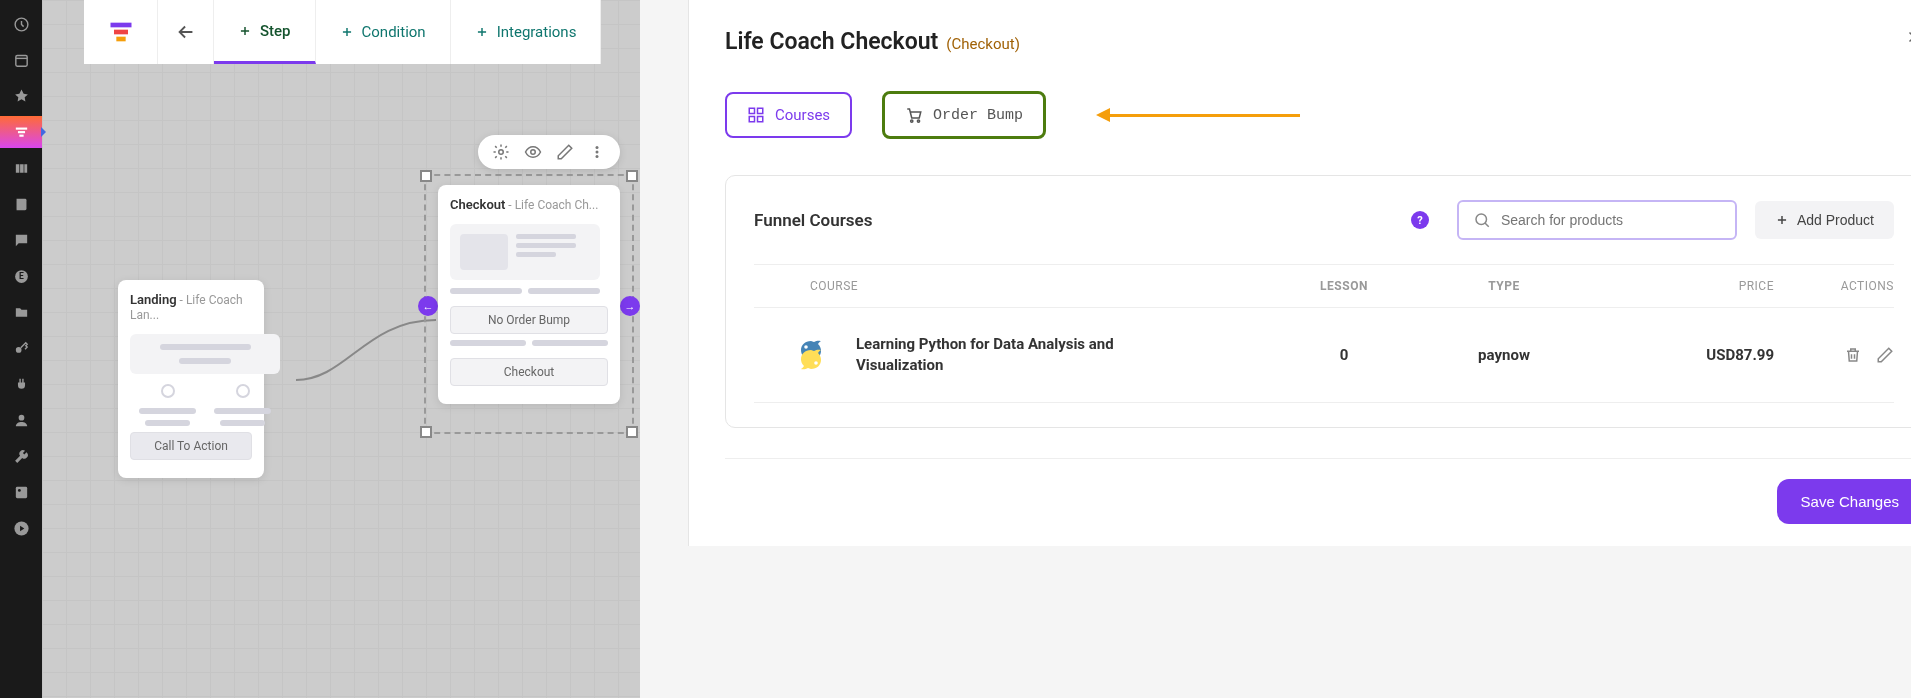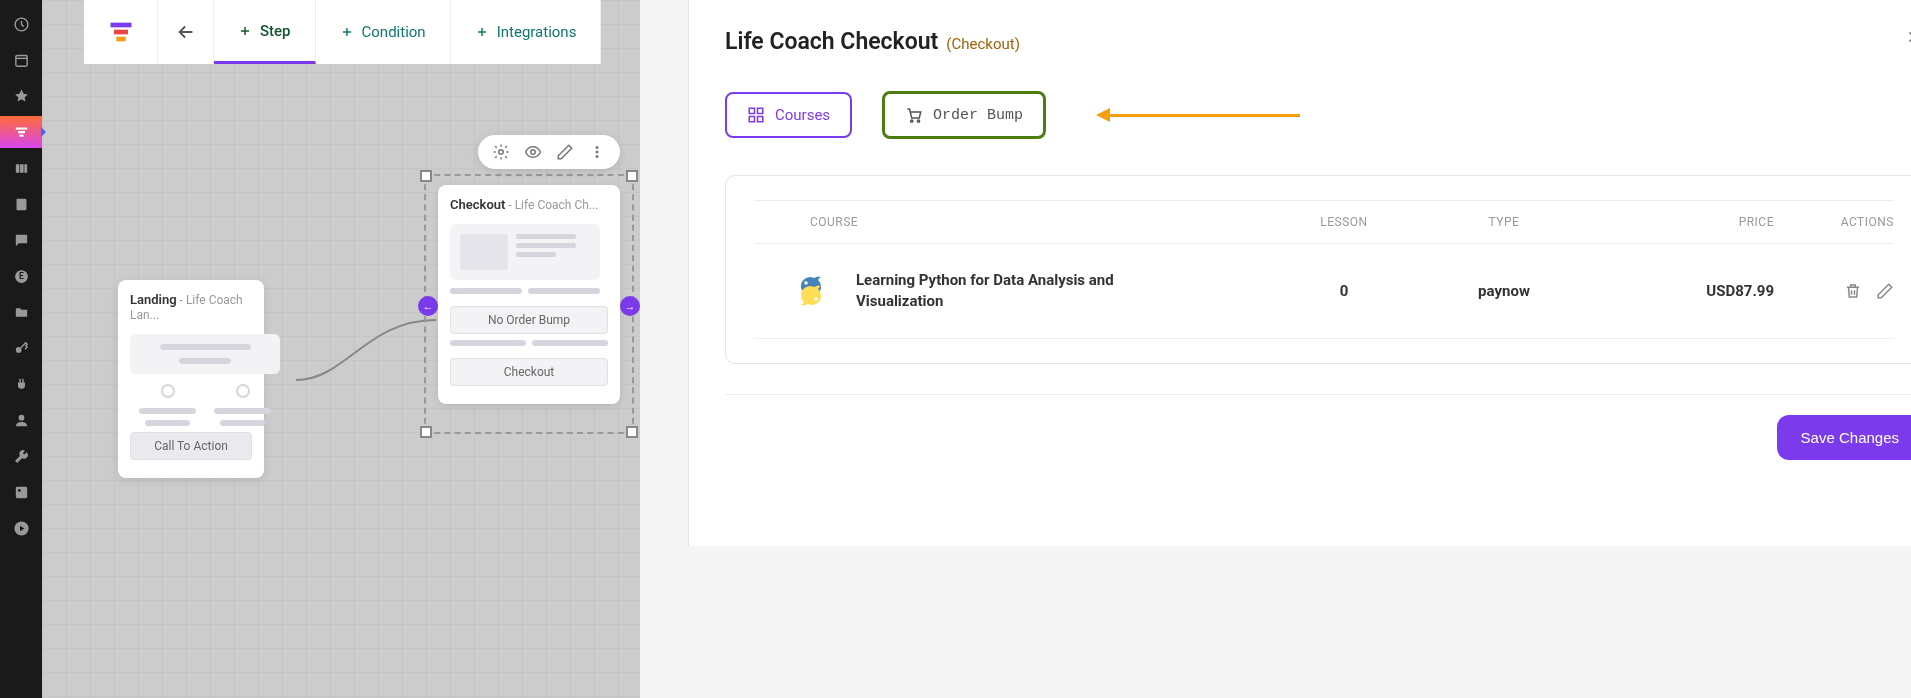--- a/index.html
+++ b/index.html
@@ -70,21 +70,21 @@
 .help-badge { width: 18px; height: 18px; border-radius: 50%; background: #7c3aed; color: #fff; display: flex; align-items: center; justify-content: center; font-size: 11px; font-weight: bold; margin-right: 10px; }
 .search-wrap { display: flex; align-items: center; gap: 18px; }
 .search-input { display: flex; align-items: center; border: 2px solid #c5b5f5; border-radius: 6px; padding: 9px 14px; width: 280px; gap: 10px; }
 .search-input input { border: none; outline: none; font-size: 14px; flex: 1; color: #555; }
 .add-product-btn { background: #f3f3f5; border: none; border-radius: 6px; padding: 11px 20px; display: flex; align-items: center; gap: 8px; font-size: 14px; color: #444; cursor: pointer; }
 
 
 .table { width: 100%; }
 .table-header { display: grid; grid-template-columns: 1fr 140px 180px 180px 120px; text-transform: uppercase; font-size: 12px; color: #999; letter-spacing: 0.5px; padding: 14px 0; border-top: 1px solid #eee; border-bottom: 1px solid #eee; }
 .table-header > div:first-child { padding-left: 56px; }
-.th-lesson, .th-type { text-align: center; }
+.th-lesson, .th-type { text-align: center; font-weight: bold; }
 .th-price, .th-actions { text-align: right; }
 .table-row { display: grid; grid-template-columns: 1fr 140px 180px 180px 120px; align-items: center; padding: 20px 0; border-bottom: 1px solid #eee; font-weight: bold; }
 .course-cell { display: flex; align-items: center; gap: 18px; padding-left: 30px; }
 .course-thumb { width: 54px; height: 54px; display: flex; align-items: center; justify-content: center; }
 .course-name { font-size: 15px; color: #333; max-width: 280px; line-height: 1.4; }
 .cell-center { text-align: center; font-size: 15px; color: #333; }
 .cell-right { text-align: right; font-size: 15px; color: #333; }
 .actions-cell { text-align: right; display: flex; justify-content: flex-end; gap: 14px; color: #888; }
 .action-icon { cursor: pointer; width: 18px; height: 18px; }
 
@@ -339,20 +339,41 @@
         </svg>
       <span>Order Bump</span>
     </div>
     <div class="arrow-indicator">
       <div class="arrow-head"></div>
       <div class="arrow-line"></div>
     </div>
   </div>
 
   <div class="content-card">
+    <div class="card-header">
+      <div class="card-title-group">
+        <span class="card-title">Funnel Courses</span>
+      </div>
+      <div class="search-wrap">
+        <span class="help-badge">?</span>
+        <div class="search-input">
+          <svg width="18" height="18" viewBox="0 0 24 24" fill="none" stroke="#888" stroke-width="2">
+              <circle cx="11" cy="11" r="7"></circle>
+              <path d="M21 21l-5-5"></path>
+            </svg>
+          <input type="text" placeholder="Search for products" style="">
+        </div>
+        <button class="add-product-btn">
+          <svg width="14" height="14" viewBox="0 0 24 24" fill="none" stroke="currentColor" stroke-width="2.5">
+              <path d="M12 5v14M5 12h14"></path>
+            </svg>
+          <span>Add Product</span>
+        </button>
+      </div>
+    </div>
 
     <div class="table">
       <div class="table-header">
         <div>Course</div>
         <div class="th-lesson">Lesson</div>
         <div class="th-type">Type</div>
         <div class="th-price">Price</div>
         <div class="th-actions">Actions</div>
       </div>
       <div class="table-row">

